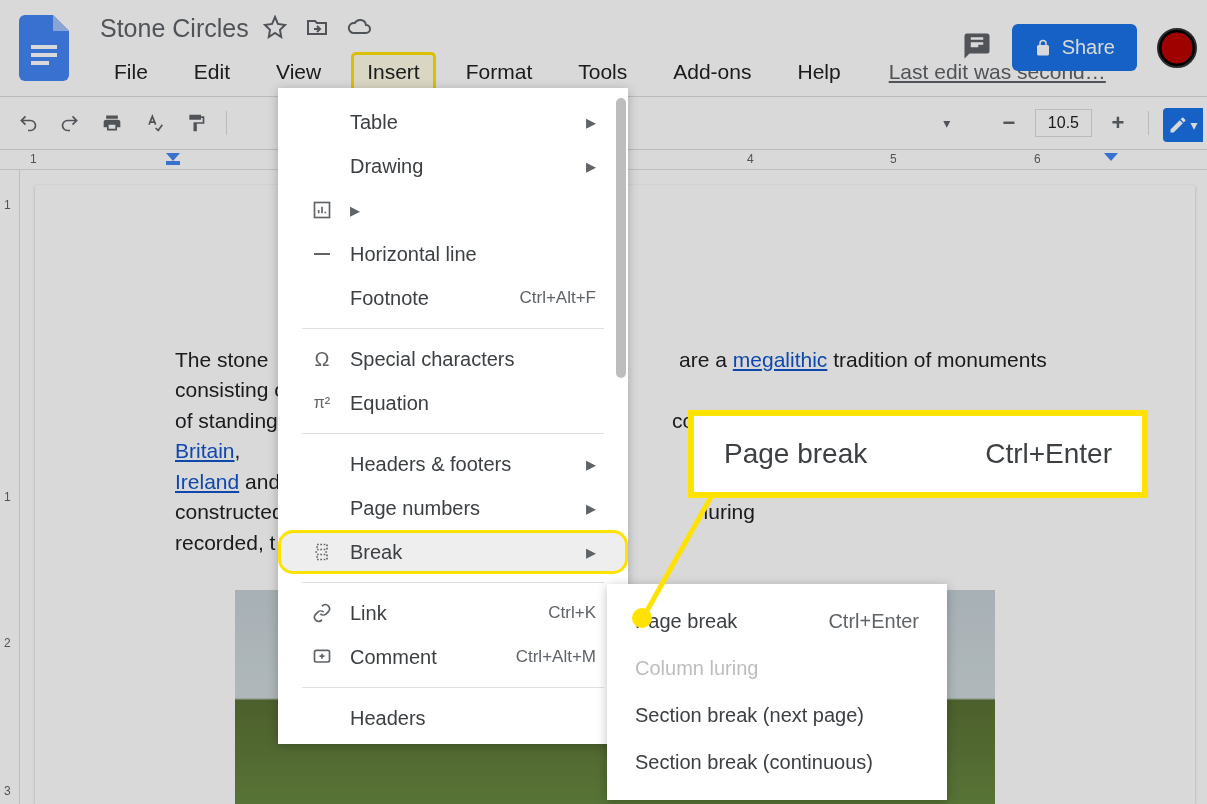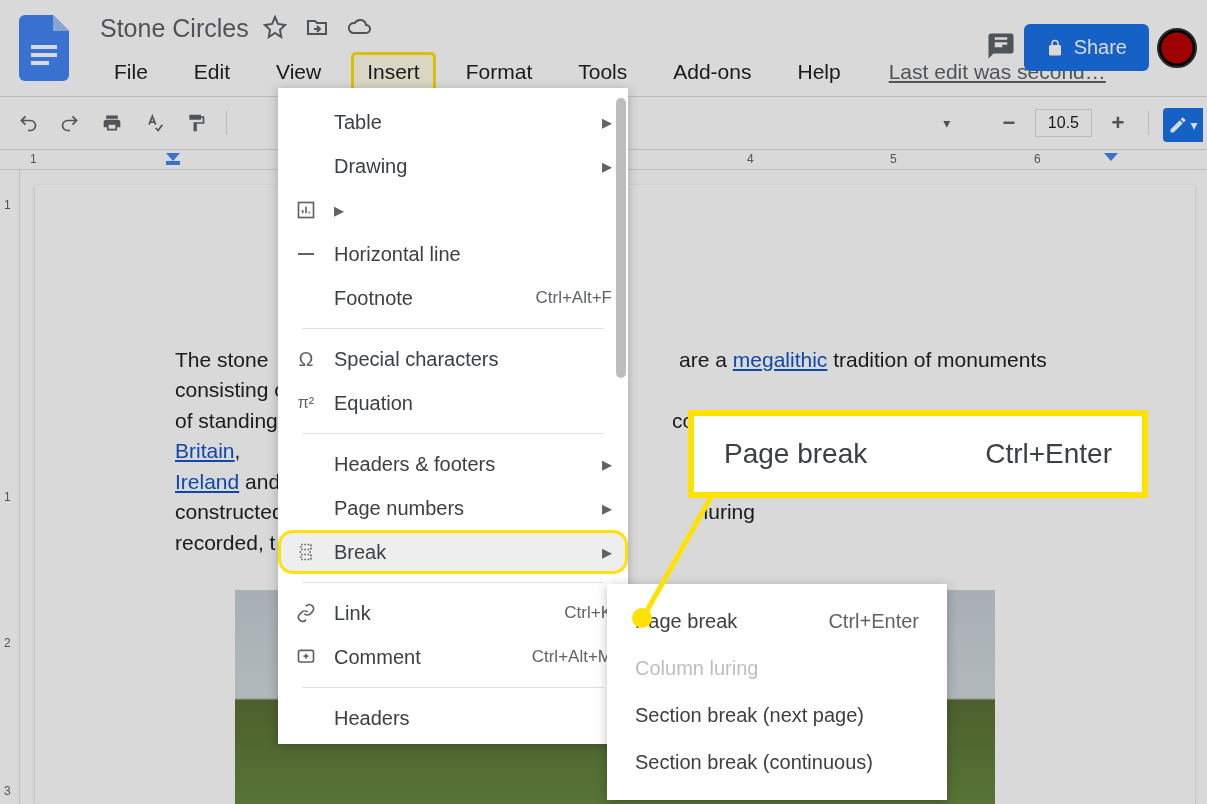--- a/index.html
+++ b/index.html
@@ -7,34 +7,34 @@
 .dim-overlay { position: absolute; inset: 0; background: rgba(0,0,0,0.15); z-index: 5; pointer-events: none; }
 .app-logo { position: absolute; left: 4px; top: 8px; width: 80px; height: 80px; display: flex; align-items: center; justify-content: center; }
 .titlebar { position: absolute; left: 100px; top: 14px; display: flex; align-items: center; gap: 14px; }
 .doc-title { font-size: 25px; color: #5f6368; letter-spacing: 0px; }
 .title-icons { display: flex; gap: 18px; color: #5f6368; }
 .title-icons svg { width: 24px; height: 24px; }
 .menubar { position: absolute; left: 100px; top: 54px; display: flex; gap: 18px; align-items: center; }
 .menu-item { padding: 6px 14px; font-size: 21px; color: #202124; cursor: pointer; border-radius: 3px; }
 .menu-item.highlighted { background: #fffde7; outline: 3px solid #ffe200; outline-offset: -1px; }
 .edit-status { margin-left: 16px; font-size: 21px; color: #5f6368; text-decoration: underline; }
-.topright { position: absolute; right: 10px; top: 24px; display: flex; align-items: center; gap: 8px; }
+.topright { position: absolute; right: 10px; top: 24px; display: flex; align-items: center; gap: 20px; }
 .share-btn { background: #1a73e8; color: #fff; border-radius: 6px; padding: 12px 22px; font-size: 20px; font-weight: 500; display: flex; align-items: center; gap: 10px; }
 .toolbar { position: absolute; left: 0; top: 96px; right: 0; height: 54px; border-top: 1px solid #dadce0; border-bottom: 1px solid #dadce0; background: #fff; display: flex; align-items: center; padding: 0 12px; gap: 10px; }
 .tool-btn { width: 32px; height: 32px; display: flex; align-items: center; justify-content: center; color: #5f6368; }
 .tool-sep { width: 1px; height: 24px; background: #dadce0; margin: 0 4px; }
 .font-size-box { border: 1px solid #dadce0; padding: 4px 12px; font-size: 16px; color: #202124; }
 .ruler { position: absolute; left: 0; top: 150px; right: 0; height: 20px; background: #fff; border-bottom: 1px solid #e0e0e0; font-size: 12px; color: #5f6368; }
 .ruler-vert { position: absolute; left: 0; top: 170px; width: 20px; bottom: 0; background: #fff; border-right: 1px solid #e0e0e0; font-size: 12px; color: #5f6368; }
 .page { position: absolute; left: 35px; top: 185px; width: 1160px; bottom: 0; background: #fff; box-shadow: 0 1px 3px rgba(0,0,0,0.2); padding: 160px 140px 0 140px; }
 .doc-text { font-size: 21px; line-height: 1.45; font-family: Arial, sans-serif; color: #202124; }
 .doc-text a { color: #1155cc; text-decoration: underline; }
 .doc-img { margin-top: 32px; width: 760px; height: 240px; background: linear-gradient(#c5d0d5 0%, #cfd8dc 45%, #5a7135 46%, #6b8e43 100%); position: relative; margin-left: 60px; }
 .dropdown { position: absolute; left: 278px; top: 88px; width: 350px; background: #fff; box-shadow: 0 2px 10px rgba(0,0,0,0.25); z-index: 20; padding: 12px 0; }
-.dd-item { display: flex; align-items: center; padding: 10px 16px; font-size: 20px; color: #3c4043; cursor: pointer; gap: 16px; position: relative; }
+.dd-item { display: flex; align-items: center; padding: 10px 32px; font-size: 20px; color: #3c4043; cursor: pointer; gap: 16px; position: relative; }
 .dd-item.hover { background: #eeeeee; border-radius: 15px; }
 .dd-item.highlighted { outline: 3px solid #ffe200; outline-offset: -3px; }
 .dd-item .dd-icon { width: 24px; height: 24px; display: flex; align-items: center; justify-content: center; color: #5f6368; }
 .dd-item .dd-label { flex: 1; }
 .dd-item .dd-shortcut { font-size: 17px; color: #5f6368; }
 .dd-item .dd-arrow { color: #5f6368; }
 .dd-sep { height: 1px; background: #e0e0e0; margin: 8px 24px; }
 .dd-scrollbar { position: absolute; right: 2px; top: 10px; width: 10px; height: 280px; background: #bdbdbd; border-radius: 5px; }
 .submenu { position: absolute; left: 607px; top: 584px; width: 340px; background: #fff; box-shadow: 0 2px 10px rgba(0,0,0,0.25); z-index: 25; padding: 14px 0; }
 .sub-item { padding: 12px 28px; font-size: 20px; color: #3c4043; display: flex; justify-content: space-between; }

